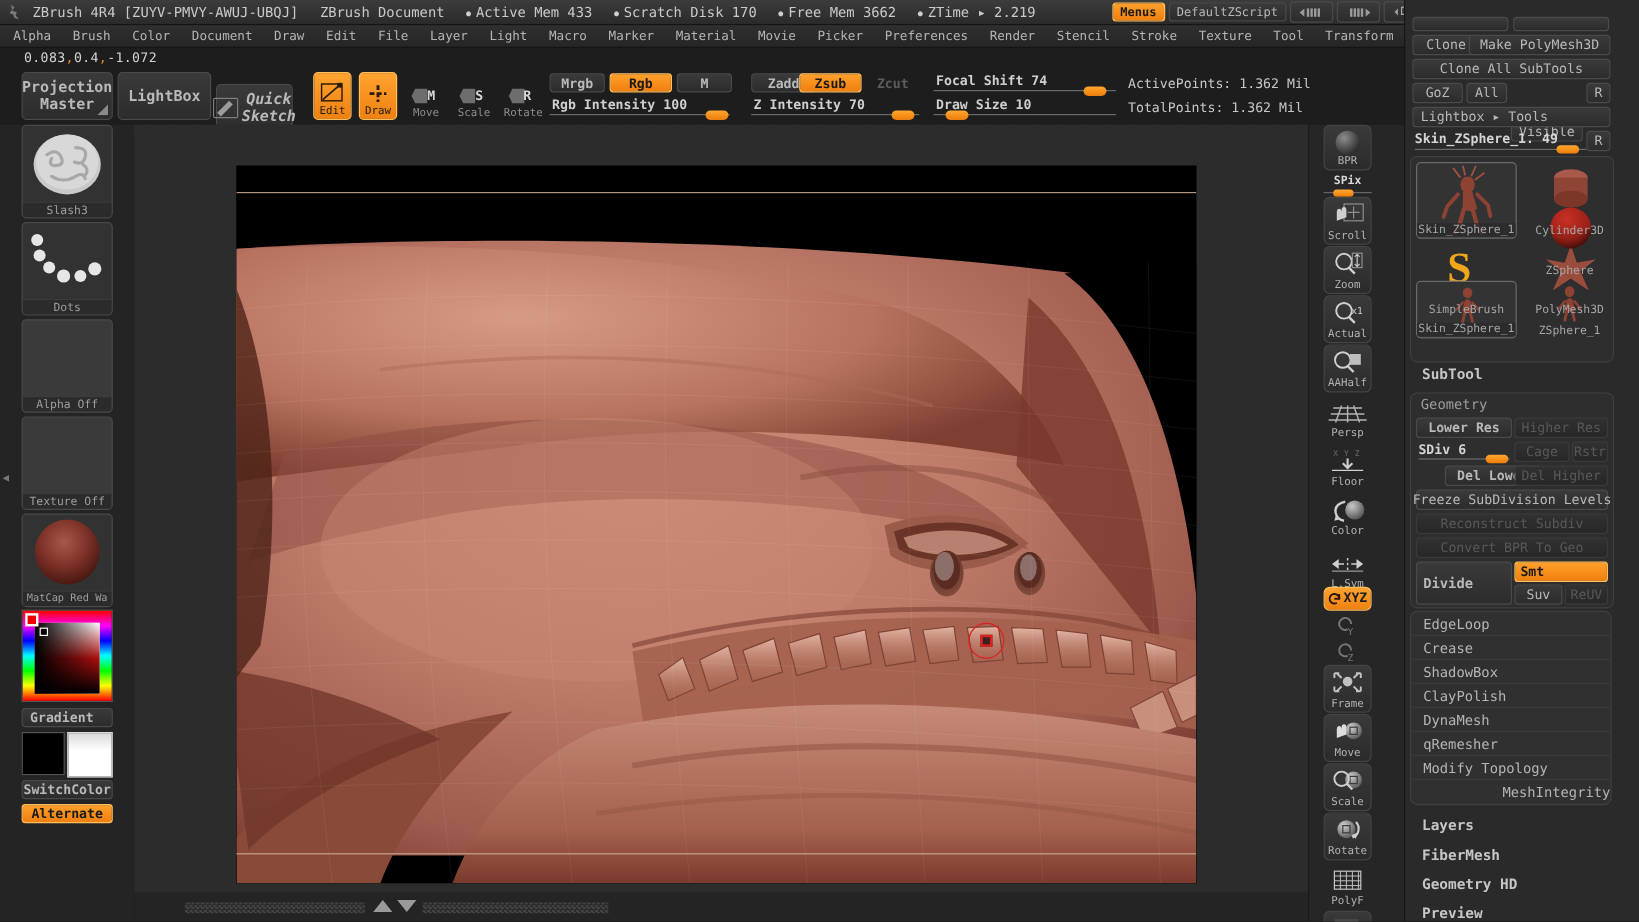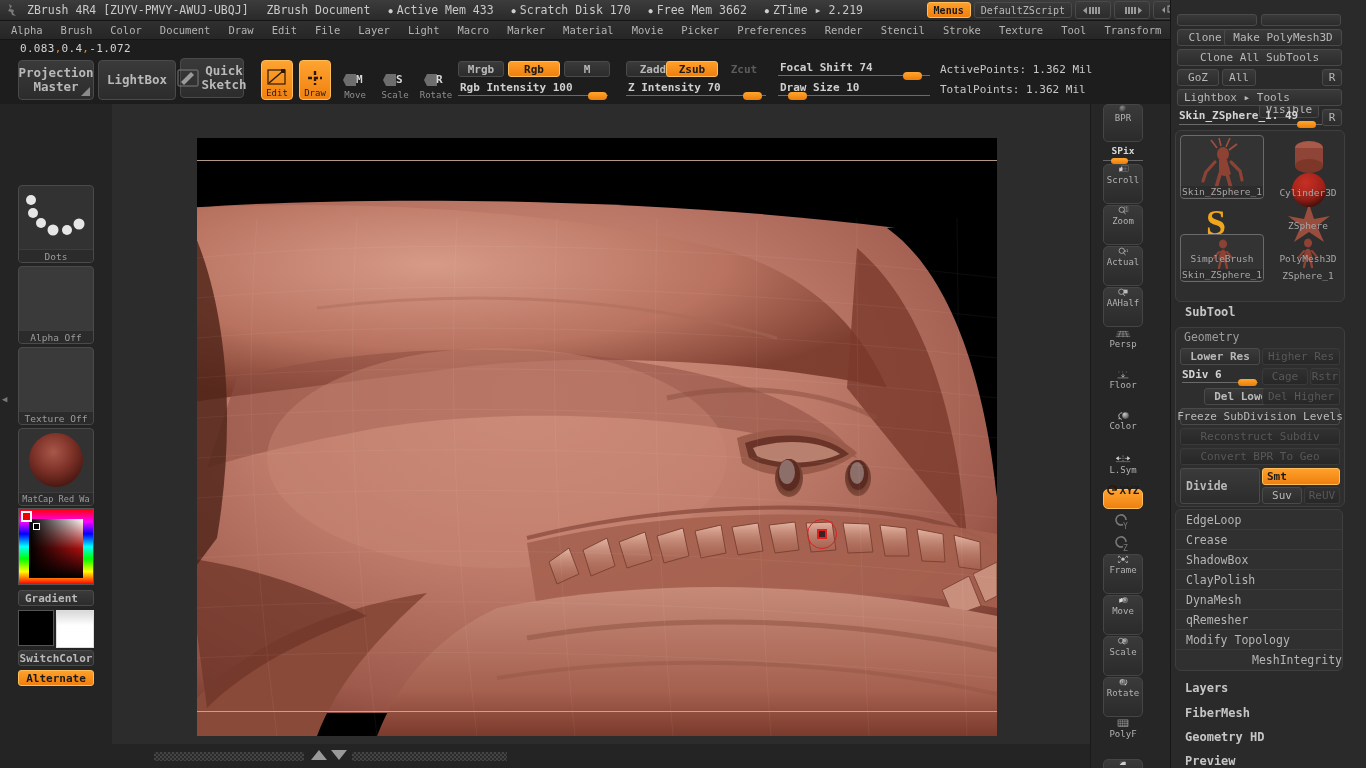--- a/index.html
+++ b/index.html
@@ -78,21 +78,21 @@
   #doc { position:absolute; left:85px; top:34px; width:800px; height:598px; overflow:hidden;
      background:#000; }
   #marquee-top { position:absolute; left:0; top:22px; width:100%; height:1px; background:#cfb29e; opacity:.85;}
   #marquee-bot { position:absolute; left:0; bottom:24px; width:100%; height:1px; background:#cfb29e; opacity:.85;}
 
   
   #navshelf { position:absolute; left:1090px; top:104px; width:80px; height:664px; background:#262626;
      border-left:1px solid #1a1a1a; }
   .nav { position:absolute; left:12px; width:40px; height:40px; border-radius:5px;
      display:flex; flex-direction:column; align-items:center; justify-content:flex-end;
-     font-size:9px; color:#b2b2b2; padding-bottom:18px;
+     font-size:9px; color:#b2b2b2; padding-bottom:1px;
      background:linear-gradient(#3a3a3a,#2b2b2b); border:1px solid #454545; }
   .nav.flat { background:none; border:1px solid transparent; }
   .nav.on { background:linear-gradient(#ffa330,#ef8110); border-color:#ffbe5a; color:#1d1d1d; font-weight:bold;}
 
   
   #rpanel { position:absolute; left:1170px; top:0; width:196px; height:768px; background:#2a2a2a;
      border-left:1px solid #161616; }
   .rbtn { position:absolute; height:17px; border-radius:3px; font-size:11px; }
   .group { position:absolute; left:4px; width:170px; background:#2e2e2e;
      border:1px solid #3f3f3f; border-radius:6px; }
@@ -230,21 +230,21 @@
   <div class="btn big" style="left:18px; top:2px; width:76px; flex-direction:column;">
     <span>Projection</span>
     <span>Master</span>
     <svg style="position:absolute;right:3px;bottom:3px" width="9" height="9" viewBox="0 0 9 9">
         <polygon points="9,9 0,9 9,0" fill="#8a8a8a"></polygon>
       </svg>
   </div>
 
   <div class="btn big" style="left:98px; top:2px; width:78px;">LightBox</div>
 
-  <div class="btn big" style="left:180px; top:0; width:64px; gap:2px;">
+  <div class="btn big" style="left:180px; top:12px; width:64px; gap:2px;font-style:italic;">
     <span>
       <svg width="22" height="20" viewBox="0 0 22 20">
           <rect x="1" y="2" width="20" height="16" rx="1" fill="none" stroke="#7d7d7d"></rect>
           <path d="M4 14 L14 4 l3 3 -10 10z" fill="#9b9b9b"></path>
         </svg>
     </span>
     <span style="display:flex;flex-direction:column;line-height:1.1">
       <span>Quick</span>
       <span>Sketch</span>
     </span>
@@ -324,20 +324,33 @@
 
 <div class="info" style="left:940px; top:63px;">ActivePoints: 1.362 Mil</div>
 <div class="info" style="left:940px; top:83px;">TotalPoints: 1.362 Mil</div>
 
 <div style="position:absolute;left:112px;top:106px;width:978px;height:6px;background:#2e2e2e;"></div>
 <div style="position:absolute;left:930px;top:106px;width:16px;height:6px;background:#8f8f8f;border-radius:1px;"></div>
 
 <div id="leftshelf">
   <div class="edgearrow" style="top:290px;">◀</div>
 
+  <div class="swatch" style="top:0px; height:78px;">
+    <svg width="74" height="64" viewBox="0 0 74 64">
+      <ellipse cx="37" cy="32" rx="28" ry="25" fill="#c9c9c9"></ellipse>
+      <ellipse cx="37" cy="30" rx="26" ry="23" fill="#d8d8d8"></ellipse>
+      <g fill="none" stroke="#a8a8a8" stroke-width="2.6" stroke-linecap="round">
+        <path d="M20 24 q8 -6 12 2 q3 7 -5 7 q-6 0 -3 -6"></path>
+        <path d="M44 18 q10 0 8 8 q-2 7 -9 4"></path>
+        <path d="M24 42 q10 6 20 0 q6 -4 8 2"></path>
+        <path d="M50 32 q6 4 2 9"></path>
+      </g>
+    </svg>
+    <div class="cap">Slash3</div>
+  </div>
 
   <div class="swatch" style="top:81px; height:78px;">
     <svg width="74" height="64" viewBox="0 0 74 64">
       <g fill="#e6e6e6">
         <circle cx="12" cy="14" r="5"></circle>
           <circle cx="14" cy="27" r="5"></circle>
         <circle cx="22" cy="37" r="5"></circle>
           <circle cx="34" cy="44" r="5.5"></circle>
         <circle cx="48" cy="44" r="5"></circle>
           <circle cx="60" cy="38" r="5.5"></circle>

